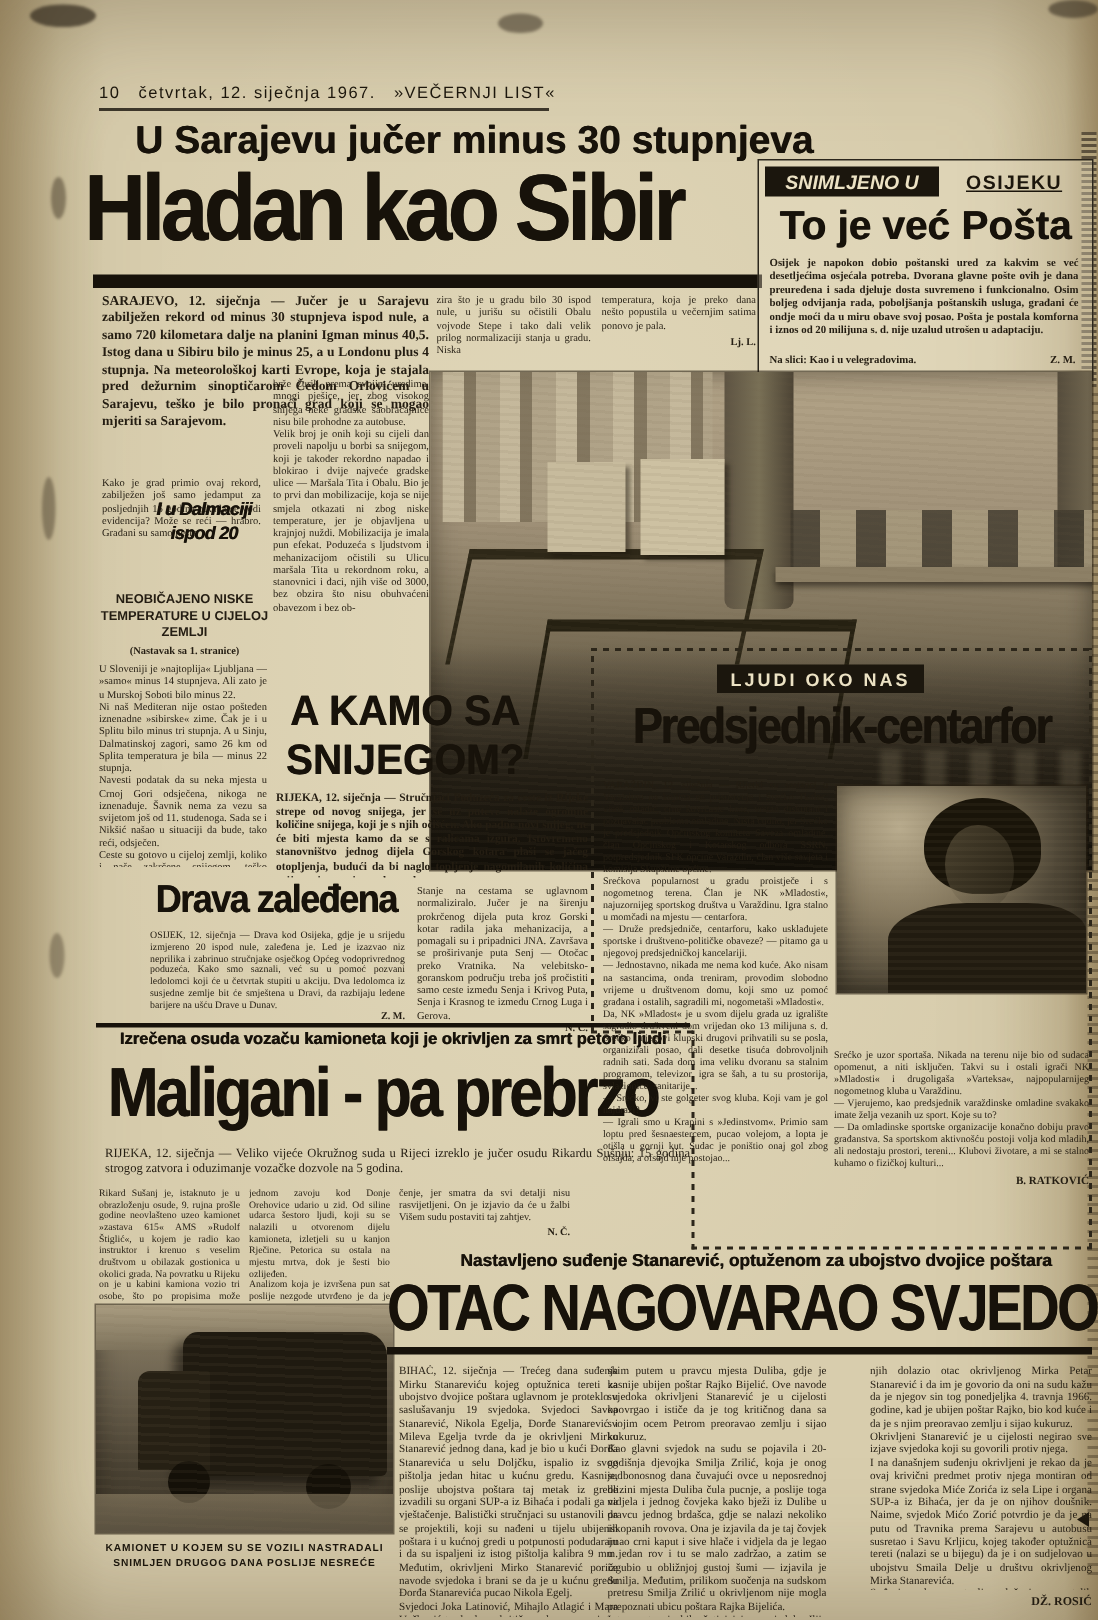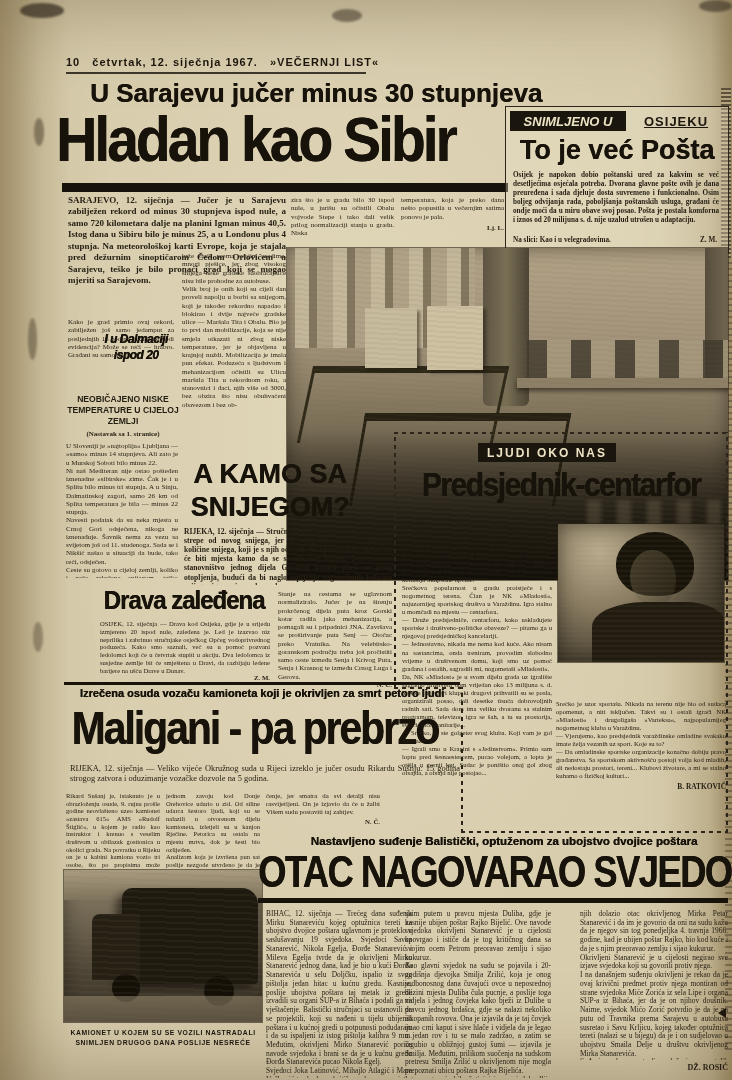--- a/index.html
+++ b/index.html
@@ -39,21 +39,21 @@
   <div class="abs blotch" style="left:332px;top:9px;width:30px;height:13px;background:#4a4030;opacity:.6;"></div>
   <div class="abs blotch" style="left:699px;top:0;width:33px;height:12px;background:#3a3123;opacity:.6;"></div>
   <div class="abs blotch" style="left:34px;top:118px;width:10px;height:28px;background:#473c2a;opacity:.5;"></div>
   <div class="abs blotch" style="left:28px;top:318px;width:9px;height:42px;background:#473c2a;opacity:.45;"></div>
   <div class="abs blotch" style="left:33px;top:622px;width:10px;height:30px;background:#473c2a;opacity:.4;"></div>
   <div class="abs" style="left:721px;top:88px;width:10px;height:170px;background:repeating-linear-gradient(0deg,#4a4030 0 2px,#b7a77f 2px 4px);opacity:.8;"></div>
   <div class="abs" style="left:725px;top:260px;width:7px;height:790px;background:repeating-linear-gradient(0deg,rgba(70,58,38,.45) 0 2px,transparent 2px 6px);"></div>
   <div class="abs arrow-r" style="left:720px;top:284px;"></div>
   <div class="abs arrow-r" style="left:718px;top:1008px;"></div>
 
-  <div class="abs sans" style="left:66px;top:56px;width:400px;font-size:11px;font-weight:700;letter-spacing:1px;color:#1c160c;">
+  <div class="abs sans" style="left:66px;top:56px;width:400px;font-size:11px;font-weight:400;letter-spacing:1px;color:#1c160c;">
     <span>10</span>
     <span style="margin-left:8px;">četvrtak, 12. siječnja 1967.</span>
     <span style="margin-left:8px;">»VEČERNJI LIST«</span>
   </div>
   <div class="abs rule" style="left:66px;top:72px;width:300px;height:2px;opacity:.8;"></div>
 
   <div class="abs hl" style="left:90px;top:78px;font-size:26px;letter-spacing:0;">U Sarajevu jučer minus 30 stupnjeva</div>
   <div class="abs hl" style="left:56px;top:103px;font-size:57px;letter-spacing:-3px;transform:scaleY(1.1);transform-origin:left top;white-space:nowrap;">Hladan kao Sibir</div>
   <div class="abs rule" style="left:62px;top:183px;width:446px;height:9px;"></div>
 
@@ -171,21 +171,21 @@
     <div class="abs" style="left:34px;top:78px;width:132px;height:62px;background:#211b10;border-radius:40% 30% 0 0;"></div>
     <div class="abs" style="left:0;top:0;width:100%;height:100%;background:repeating-linear-gradient(0deg,rgba(140,125,95,.08) 0 2px,transparent 2px 5px);"></div>
   </div>
   <div class="abs clip" style="left:556px;top:700px;width:170px;height:128px;">
     <div class="col prewrap" style="font-size:6.7px;line-height:1.2;">Srećko je uzor sportaša. Nikada na terenu nije bio od sudaca opomenut, a niti isključen. Takvi su i ostali igrači NK »Mladosti« i drugoligaša »Varteksa«, najpopularnijeg nogometnog kluba u Varaždinu.
 — Vjerujemo, kao predsjednik varaždinske omladine svakako imate želja vezanih uz sport. Koje su to?
 — Da omladinske sportske organizacije konačno dobiju pravo građanstva. Sa sportskom aktivnošću postoji volja kod mladih, ali nedostaju prostori, tereni... Klubovi životare, a mi se stalno kuhamo o fizičkoj kulturi...</div>
     <div class="byline" style="font-size:7.4px;margin-top:2px;">B. RATKOVIĆ</div>
   </div>
 
-  <div class="abs hl ctr" style="left:278px;top:835px;width:452px;font-size:11.5px;">Nastavljeno suđenje Balistički, optuženom za ubojstvo dvojice poštara</div>
+  <div class="abs hl ctr" style="left:278px;top:835px;width:452px;font-size:11.5px;">Nastavljeno suđenje Stanarević, optuženom za ubojstvo dvojice poštara</div>
   <div class="abs hl ctr" style="left:258px;top:848px;width:472px;font-size:37px;letter-spacing:-1.5px;transform:scale(.98,1.18);transform-origin:left top;white-space:nowrap;">OTAC NAGOVARAO SVJEDOKE</div>
   <div class="abs rule" style="left:258px;top:898px;width:470px;height:5px;"></div>
   <div class="abs col clip prewrap" style="left:266px;top:910px;width:146px;height:168px;font-size:7.4px;line-height:1.18;">BIHAĆ, 12. siječnja — Trećeg dana suđenja Mirku Stanareviću kojeg optužnica tereti za ubojstvo dvojice poštara uglavnom je proteklo u saslušavanju 19 svjedoka. Svjedoci Savka Stanarević, Nikola Egelja, Đorđe Stanarević i Mileva Egelja tvrde da je okrivljeni Mirko Stanarević jednog dana, kad je bio u kući Đorđa Stanarevića u selu Doljčku, ispalio iz svog pištolja jedan hitac u kućnu gredu. Kasnije, poslije ubojstva poštara taj metak iz grede izvadili su organi SUP-a iz Bihaća i podali ga na vještačenje. Balistički stručnjaci su ustanovili da se projektili, koji su nađeni u tijelu ubijenih poštara i u kućnoj gredi u potpunosti podudaraju i da su ispaljeni iz istog pištolja kalibra 9 mm. Međutim, okrivljeni Mirko Stanarević poriče navode svjedoka i brani se da je u kućnu gredu Đorđa Stanarevića pucao Nikola Egelj.
 Svjedoci Joka Latinović, Mihajlo Atlagić i Mara Vučković tvrde da su kritičnog dana rano ujutro između 7 i 8 sati vidjeli okrivljenog Mirka kako ide seo-</div>
   <div class="abs col clip prewrap" style="left:405px;top:910px;width:146px;height:168px;font-size:7.4px;line-height:1.18;">skim putem u pravcu mjesta Duliba, gdje je kasnije ubijen poštar Rajko Bijelić. Ove navode svjedoka okrivljeni Stanarević je u cijelosti opovrgao i ističe da je tog kritičnog dana sa svojim ocem Petrom preoravao zemlju i sijao kukuruz.
 Kao glavni svjedok na sudu se pojavila i 20-godišnja djevojka Smilja Zrilić, koja je onog sudbonosnog dana čuvajući ovce u neposrednoj blizini mjesta Duliba čula pucnje, a poslije toga vidjela i jednog čovjeka kako bježi iz Dulibe u pravcu jednog brdašca, gdje se nalazi nekoliko iskopanih rovova. Ona je izjavila da je taj čovjek imao crni kaput i sive hlače i vidjela da je legao u jedan rov i tu se malo zadržao, a zatim se izgubio u obližnjoj gustoj šumi — izjavila je Smilja. Međutim, prilikom suočenja na sudskom pretresu Smilja Zrilić u okrivljenom nije mogla prepoznati ubicu poštara Rajka Bijelića.
 Interesantno je bilo čuti i izjave svjedoka Ilije Radoševića, Luke Zorića i Nikole Bijelića, koji su izjavili da je kod</div>
   <div class="abs clip" style="left:580px;top:910px;width:148px;height:168px;">
     <div class="col prewrap" style="font-size:7.4px;line-height:1.18;height:150px;overflow:hidden;">njih dolazio otac okrivljenog Mirka Petar Stanarević i da im je govorio da oni na sudu kažu da je njegov sin tog ponedjeljka 4. travnja 1966. godine, kad je ubijen poštar Rajko, bio kod kuće i da je s njim preoravao zemlju i sijao kukuruz.
 Okrivljeni Stanarević je u cijelosti negirao sve izjave svjedoka koji su govorili protiv njega.

